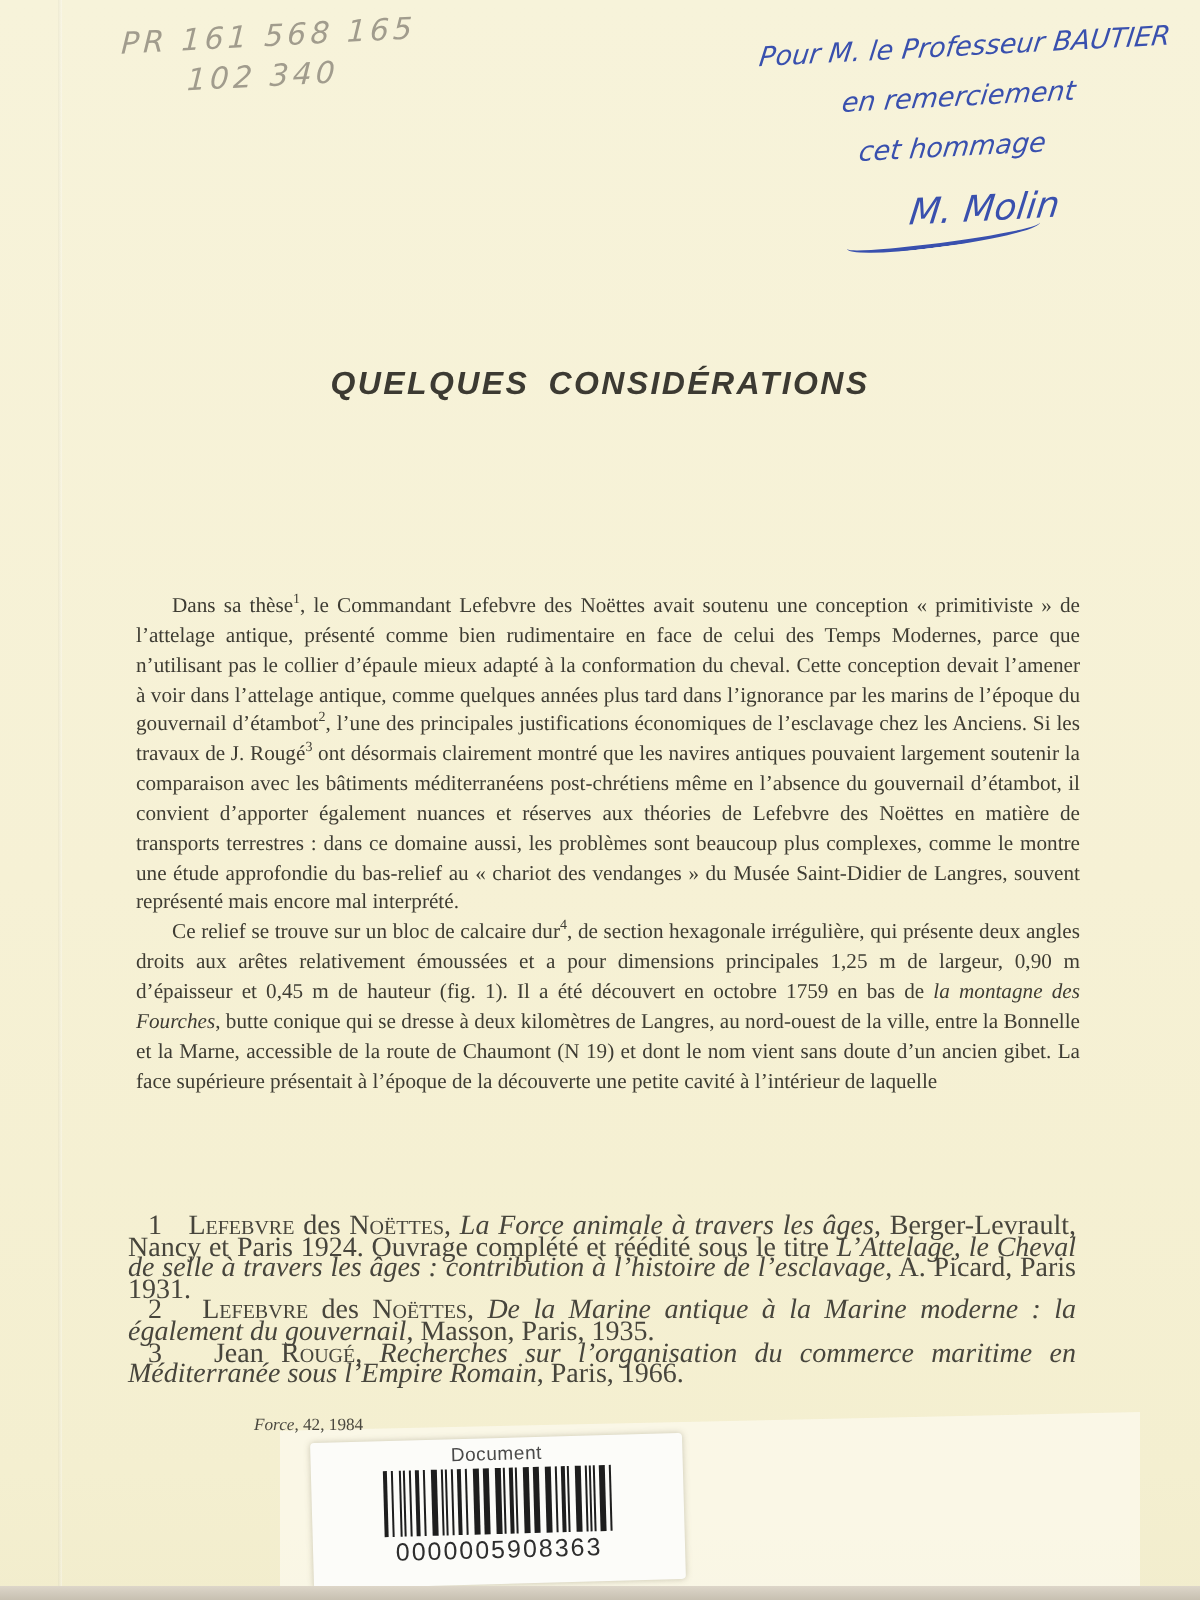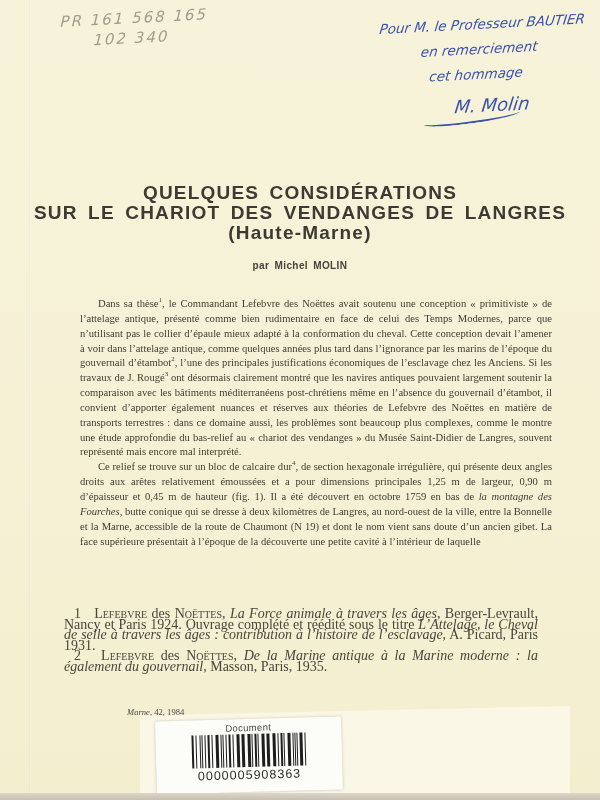--- a/index.html
+++ b/index.html
@@ -39,25 +39,25 @@
     transform:rotate(-3deg) skewX(-10deg);
   }
   .dedication .ded-line{font-size:13.5px;line-height:25px;white-space:nowrap;}
   .dedication .sig{font-size:18px;margin-top:8px;padding-left:40px;white-space:nowrap;}
   .dedication .sig-flourish{width:96px;height:9px;margin:-4px 0 0 58px;
     border-bottom:2px solid #3950ae;border-radius:0 0 80% 60%;transform:rotate(-4deg);}
 
   
   .title-block{position:absolute;left:0;top:183px;width:100%;text-align:center;
     font-family:"Liberation Sans",sans-serif;color:#3c3a32;}
-  .title-line{font-size:19px;font-weight:700;letter-spacing:1.2px;word-spacing:4px;line-height:20px;}
+  .title-line{font-size:16px;font-weight:700;letter-spacing:1.2px;word-spacing:4px;line-height:20px;font-style:italic;}
   .byline{margin-top:17px;font-size:10px;font-weight:700;letter-spacing:.4px;word-spacing:2px;color:#45433a;}
 
   
-  .body-text{position:absolute;left:80px;top:297px;width:472px;
+  .body-text{position:absolute;left:68px;top:297px;width:472px;
     font-size:10.6px;line-height:14.85px;color:#3e3c33;text-align:justify;}
   .body-text p{margin:0;text-indent:18px;}
   sup{font-size:7px;line-height:0;vertical-align:super;}
   .it{font-style:italic;}
   .sc{font-variant:small-caps;}
 
   
   .footnotes{position:absolute;left:64px;top:609px;width:474px;
     font-size:14px;line-height:10.6px;color:#47453c;text-align:justify;}
   .footnotes p{margin:0;text-indent:10px;}
@@ -94,35 +94,34 @@
   <div class="dedication">
     <div class="ded-line">Pour M. le Professeur BAUTIER</div>
     <div class="ded-line">en remerciement</div>
     <div class="ded-line">cet hommage</div>
     <div class="sig">M. Molin</div>
     <div class="sig-flourish"></div>
   </div>
 
   <div class="title-block">
     <div class="title-line">QUELQUES CONSIDÉRATIONS</div>
-    <div class="title-line">SUR LE CHARIOT DES VENDANGES DE LANGRES (Haute-Marne)</div>
-    <div class="byline">par Michel MOLIN</div>
   </div>
 
   <div class="body-text">
     <p><span>Dans sa thèse</span><sup>1</sup><span>, le Commandant Lefebvre des Noëttes avait soutenu une conception « primitiviste » de l’attelage antique, présenté comme bien rudimentaire en face de celui des Temps Modernes, parce que n’utilisant pas le collier d’épaule mieux adapté à la conformation du cheval. Cette conception devait l’amener à voir dans l’attelage antique, comme quelques années plus tard dans l’ignorance par les marins de l’époque du gouvernail d’étambot</span><sup>2</sup><span>, l’une des principales justifications économiques de l’esclavage chez les Anciens. Si les travaux de J. Rougé</span><sup>3</sup><span> ont désormais clairement montré que les navires antiques pouvaient largement soutenir la comparaison avec les bâtiments méditerranéens post-chrétiens même en l’absence du gouvernail d’étambot, il convient d’apporter également nuances et réserves aux théories de Lefebvre des Noëttes en matière de transports terrestres : dans ce domaine aussi, les problèmes sont beaucoup plus complexes, comme le montre une étude approfondie du bas-relief au « chariot des vendanges » du Musée Saint-Didier de Langres, souvent représenté mais encore mal interprété.</span></p>
     <p><span>Ce relief se trouve sur un bloc de calcaire dur</span><sup>4</sup><span>, de section hexagonale irrégulière, qui présente deux angles droits aux arêtes relativement émoussées et a pour dimensions principales 1,25 m de largeur, 0,90 m d’épaisseur et 0,45 m de hauteur (fig. 1). Il a été découvert en octobre 1759 en bas de </span><span class="it">la montagne des Fourches</span><span>, butte conique qui se dresse à deux kilomètres de Langres, au nord-ouest de la ville, entre la Bonnelle et la Marne, accessible de la route de Chaumont (N 19) et dont le nom vient sans doute d’un ancien gibet. La face supérieure présentait à l’époque de la découverte une petite cavité à l’intérieur de laquelle</span></p>
   </div>
 
   <div class="footnotes">
     <p><span>1&nbsp;&nbsp;&nbsp;</span><span class="sc">Lefebvre</span><span> des </span><span class="sc">Noëttes</span><span>, </span><span class="it">La Force animale à travers les âges</span><span>, Berger-Levrault, Nancy et Paris 1924. Ouvrage complété et réédité sous le titre </span><span class="it">L’Attelage, le Cheval de selle à travers les âges : contribution à l’histoire de l’esclavage</span><span>, A. Picard, Paris 1931.</span></p>
     <p><span>2&nbsp;&nbsp;&nbsp;</span><span class="sc">Lefebvre</span><span> des </span><span class="sc">Noëttes</span><span>, </span><span class="it">De la Marine antique à la Marine moderne : la également du gouvernail</span><span>, Masson, Paris, 1935.</span></p>
+    <p><span>3&nbsp;&nbsp;&nbsp;Jean </span><span class="sc">Rougé</span><span>, </span><span class="it">Recherches sur l’organisation du commerce maritime en Méditerranée sous l’Empire Romain</span><span>, Paris, 1966.</span></p>
   </div>
 
-  <div class="journal-line"><span class="it">Marne</span><span>, 42, 1984</span></div>
+  <div class="journal-line"><span class="it">Force</span><span>, 42, 1984</span></div>
 
   <div class="barcode-sticker">
     <div class="barcode-label">Document</div>
     <div class="barcode-bars">
         <div class="bar" style="width: 2px; margin-right: 2px;"></div>
         <div class="bar" style="width: 1px; margin-right: 3px;"></div>
         <div class="bar" style="width: 1px; margin-right: 1px;"></div>
         <div class="bar" style="width: 1px; margin-right: 2px;"></div>
         <div class="bar" style="width: 1px; margin-right: 2px;"></div>
         <div class="bar" style="width: 2px; margin-right: 2px;"></div>

